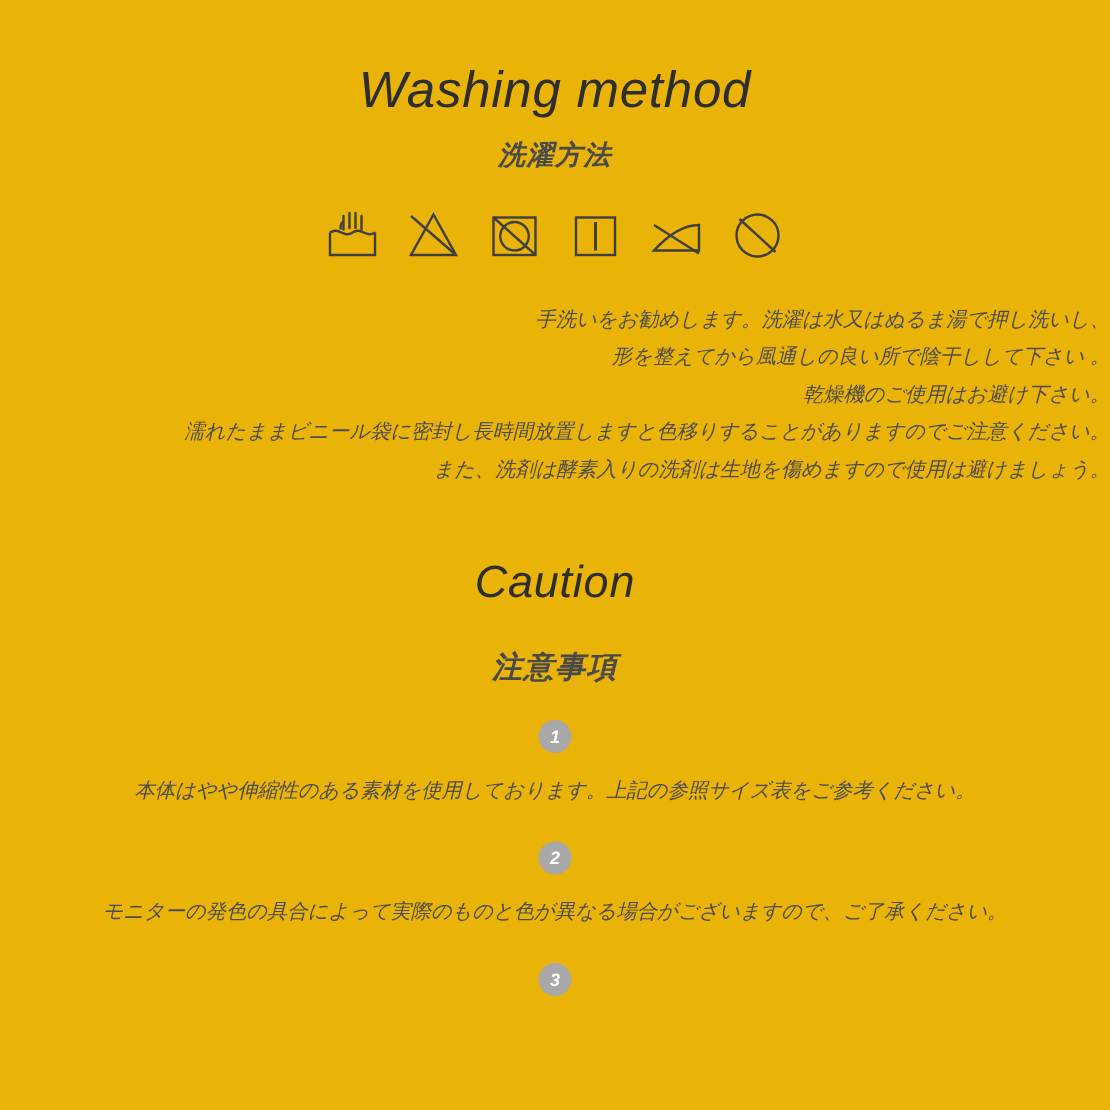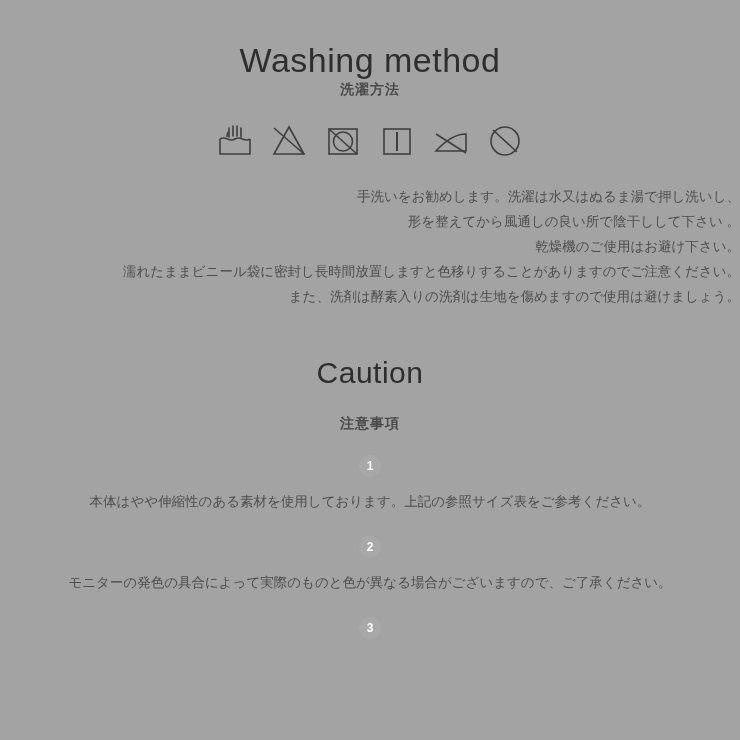--- a/index.html
+++ b/index.html
@@ -12,40 +12,42 @@
     height: 740px;
     background: #ffffff;
     font-family: "Liberation Sans", sans-serif;
     color: #3a3a3a;
     overflow: hidden;
   }
   .page {
     width: 740px;
     height: 740px;
     position: relative;
-    background: #a3a3a3;
+    background: #eab308;
+    font-style: italic;
   }
 
   
   .section-washing {
     padding-top: 40px;
     text-align: center;
   }
   .title-en {
     font-size: 34px;
     font-weight: 400;
     letter-spacing: 0.5px;
     color: #2e2e2e;
     line-height: 1.2;
     margin: 0;
   }
   .title-jp {
-    font-size: 14px;
+    font-size: 18px;
     font-weight: 700;
     color: #4a4a4a;
+    margin-top: 10px;
     letter-spacing: 1px;
   }
 
   .symbols-row {
     margin-top: 22px;
     display: flex;
     justify-content: center;
     align-items: center;
     gap: 14px;
   }
@@ -69,21 +71,21 @@
     margin-top: 46px;
     text-align: center;
   }
   .caution-title-en {
     font-size: 30px;
     font-weight: 400;
     color: #2e2e2e;
     letter-spacing: 0.5px;
   }
   .caution-title-jp {
-    font-size: 14px;
+    font-size: 20px;
     font-weight: 700;
     color: #4a4a4a;
     margin-top: 9px;
     letter-spacing: 1px;
   }
 
   .caution-item { margin-top: 22px; }
   .num-badge {
     width: 22px;
     height: 22px;

